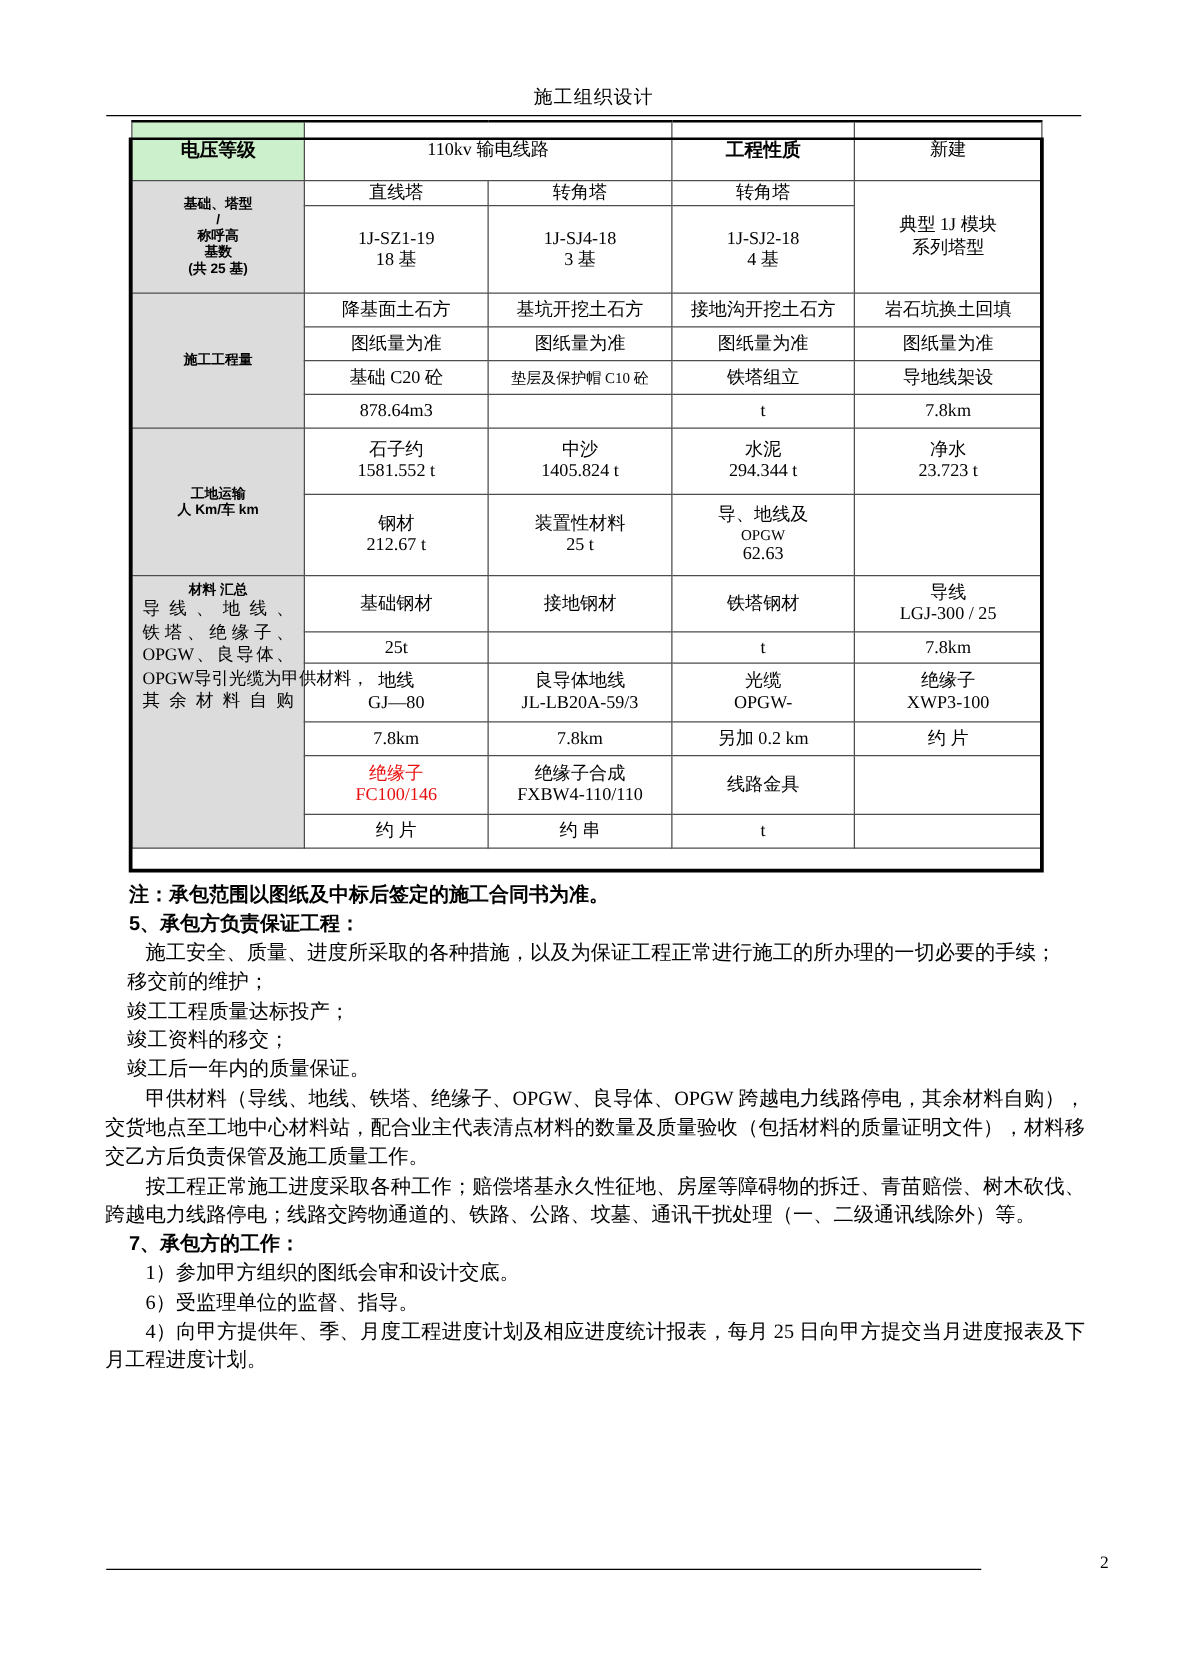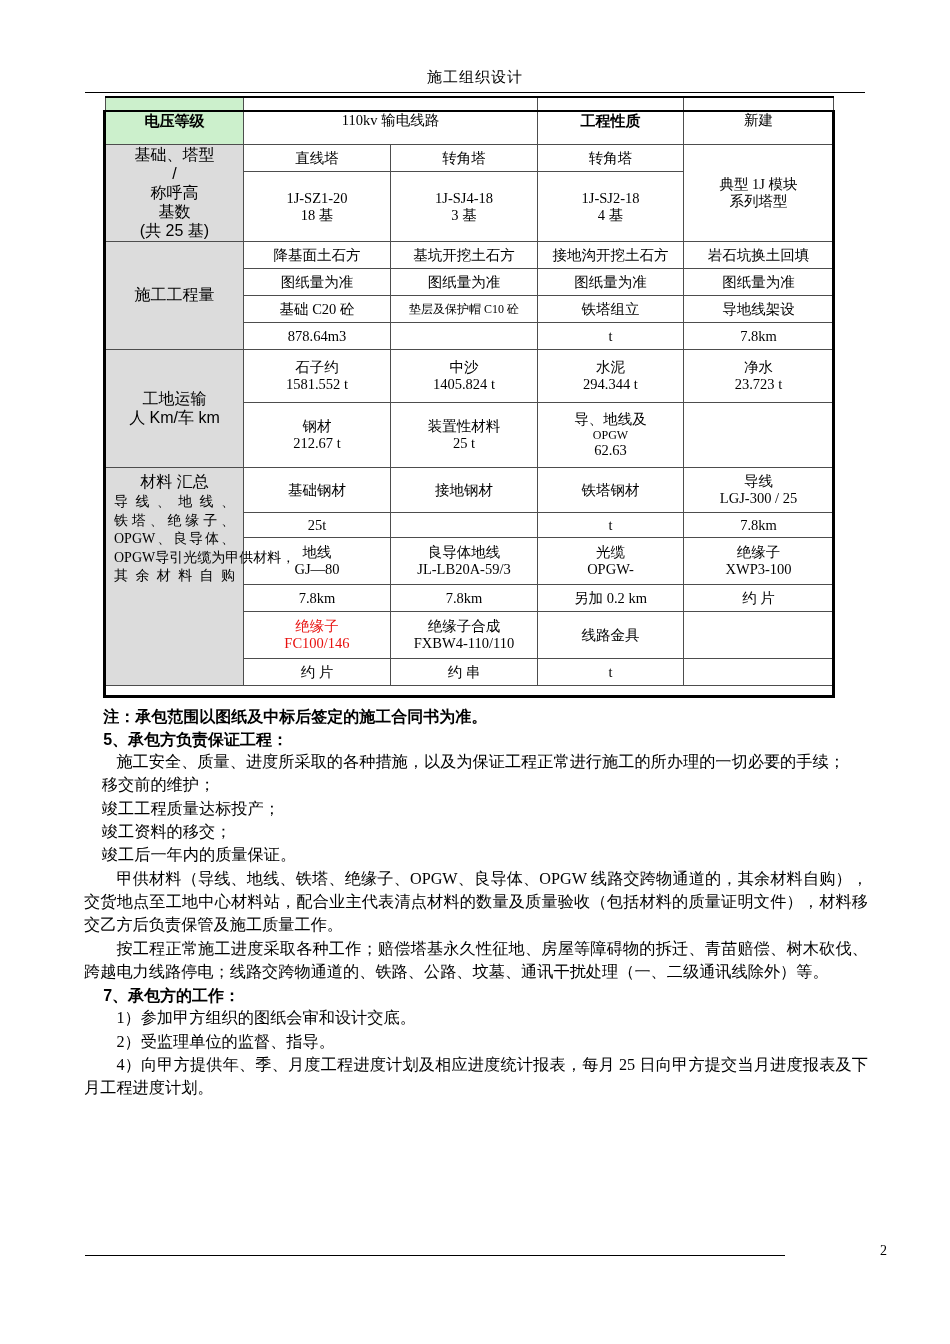--- a/index.html
+++ b/index.html
@@ -70,21 +70,21 @@
     border-right: 3px solid #000;
     border-top: 2px solid #000;
     border-bottom: 3px solid #000;
     box-sizing: border-box;
     pointer-events: none;
   }
 
   .c-green { background: #ccf0cc; font-weight: bold; font-family: "Liberation Sans", sans-serif; font-size: 15px; }
   .c-gray  { background: #dcdcdc; }
   .bold-sans { font-weight: bold; font-family: "Liberation Sans", sans-serif; font-size: 15px; }
-  .lbl-head { font-weight: normal; font-family: "Liberation Sans", sans-serif; font-size: 16px; line-height: 1.3; }
+  .lbl-head { font-weight: bold; font-family: "Liberation Sans", sans-serif; font-size: 11px; line-height: 1.3; }
   .small { font-size: 12px; }
   .red { color: #e8100e; }
   .justify-spread {
     text-align: justify;
     text-align-last: justify;
     font-size: 14px;
     line-height: 1.32;
     padding: 0 6px;
   }
 
@@ -162,21 +162,21 @@
         <td>直线塔</td>
         <td>转角塔</td>
         <td>转角塔</td>
         <td rowspan="2">
           <div>典型 1J 模块</div>
           <div>系列塔型</div>
         </td>
       </tr>
       <tr>
         <td style="height:67px">
-          <div>1J-SZ1-20</div>
+          <div>1J-SZ1-19</div>
           <div>18 基</div>
         </td>
         <td>
           <div>1J-SJ4-18</div>
           <div>3 基</div>
         </td>
         <td>
           <div>1J-SJ2-18</div>
           <div>4 基</div>
         </td>
@@ -313,24 +313,24 @@
   <div class="tbl-wrap"></div>
 
   <div class="body-text">
     <p class="hd">注：承包范围以图纸及中标后签定的施工合同书为准。</p>
     <p class="hd">5、承包方负责保证工程：</p>
     <p class="ind1">施工安全、质量、进度所采取的各种措施，以及为保证工程正常进行施工的所办理的一切必要的手续；</p>
     <p class="ind2">移交前的维护；</p>
     <p class="ind2">竣工工程质量达标投产；</p>
     <p class="ind2">竣工资料的移交；</p>
     <p class="ind2">竣工后一年内的质量保证。</p>
-    <p class="ind1">甲供材料（导线、地线、铁塔、绝缘子、OPGW、良导体、OPGW 线路交跨物通道的，其余材料自购），交货地点至工地中心材料站，配合业主代表清点材料的数量及质量验收（包括材料的质量证明文件），材料移交乙方后负责保管及施工质量工作。</p>
+    <p class="ind1">甲供材料（导线、地线、铁塔、绝缘子、OPGW、良导体、OPGW 跨越电力线路停电，其余材料自购），交货地点至工地中心材料站，配合业主代表清点材料的数量及质量验收（包括材料的质量证明文件），材料移交乙方后负责保管及施工质量工作。</p>
     <p class="ind1">按工程正常施工进度采取各种工作；赔偿塔基永久性征地、房屋等障碍物的拆迁、青苗赔偿、树木砍伐、跨越电力线路停电；线路交跨物通道的、铁路、公路、坟墓、通讯干扰处理（一、二级通讯线除外）等。</p>
     <p class="hd">7、承包方的工作：</p>
     <p class="ind1">1）参加甲方组织的图纸会审和设计交底。</p>
-    <p class="ind1">2）受监理单位的监督、指导。</p>
+    <p class="ind1">6）受监理单位的监督、指导。</p>
     <p class="ind1">4）向甲方提供年、季、月度工程进度计划及相应进度统计报表，每月 25 日向甲方提交当月进度报表及下月工程进度计划。</p>
   </div>
 
   <div class="footer-rule"></div>
   <div class="page-num">2</div>
 
 </div>
 
 </body></html>

